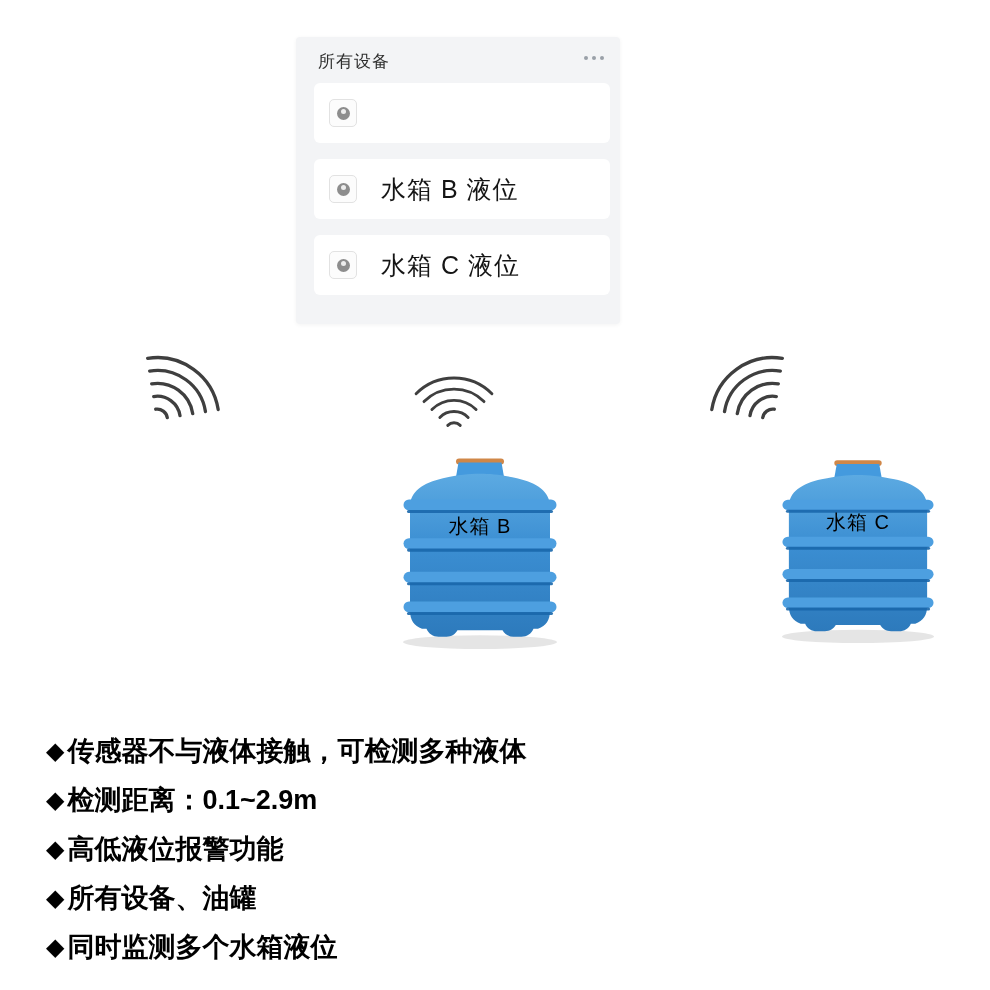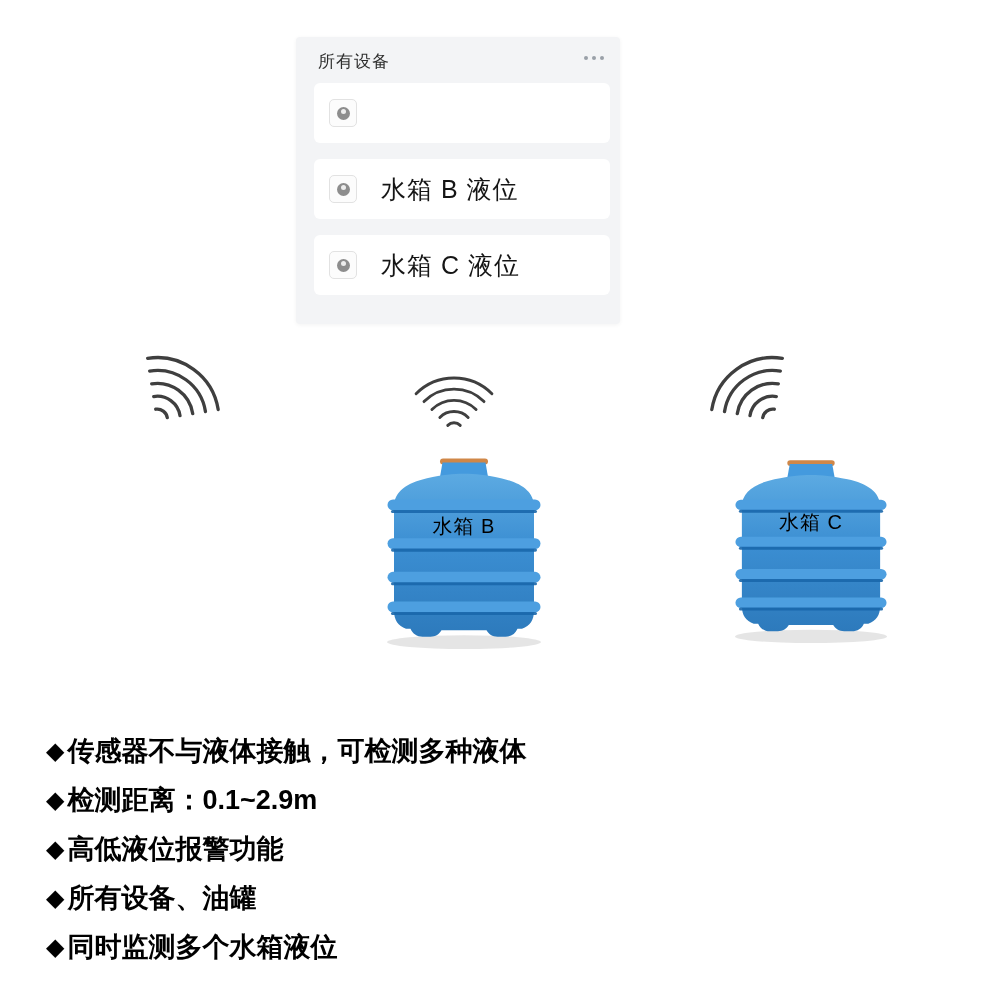--- a/index.html
+++ b/index.html
@@ -79,22 +79,22 @@
   .wave { position: absolute; }
   .wave svg { width: 100%; height: 100%; display: block; }
   .wave-a { left: 132px; top: 342px; width: 96px; height: 92px; transform: rotate(36deg); }
   .wave-b { left: 414px; top: 356px; width: 80px; height: 84px; }
   .wave-c { left: 702px; top: 342px; width: 96px; height: 92px; transform: rotate(-36deg); }
 
   
   .tank { position: absolute; }
   .tank svg { width: 100%; height: 100%; display: block; }
   .tank-a { left: 58px;  top: 455px; width: 162px; height: 200px; }
-  .tank-b { left: 384px; top: 453px; width: 160px; height: 198px; }
-  .tank-c { left: 732px; top: 455px; width: 158px; height: 190px; }
+  .tank-b { left: 400px; top: 453px; width: 160px; height: 198px; }
+  .tank-c { left: 779px; top: 455px; width: 158px; height: 190px; }
   .tank-label {
     position: absolute;
     left: 0; width: 100%;
     text-align: center;
     font-size: 20px;
     font-weight: 500;
     color: #000000;
     letter-spacing: 1px;
     white-space: nowrap;
   }

